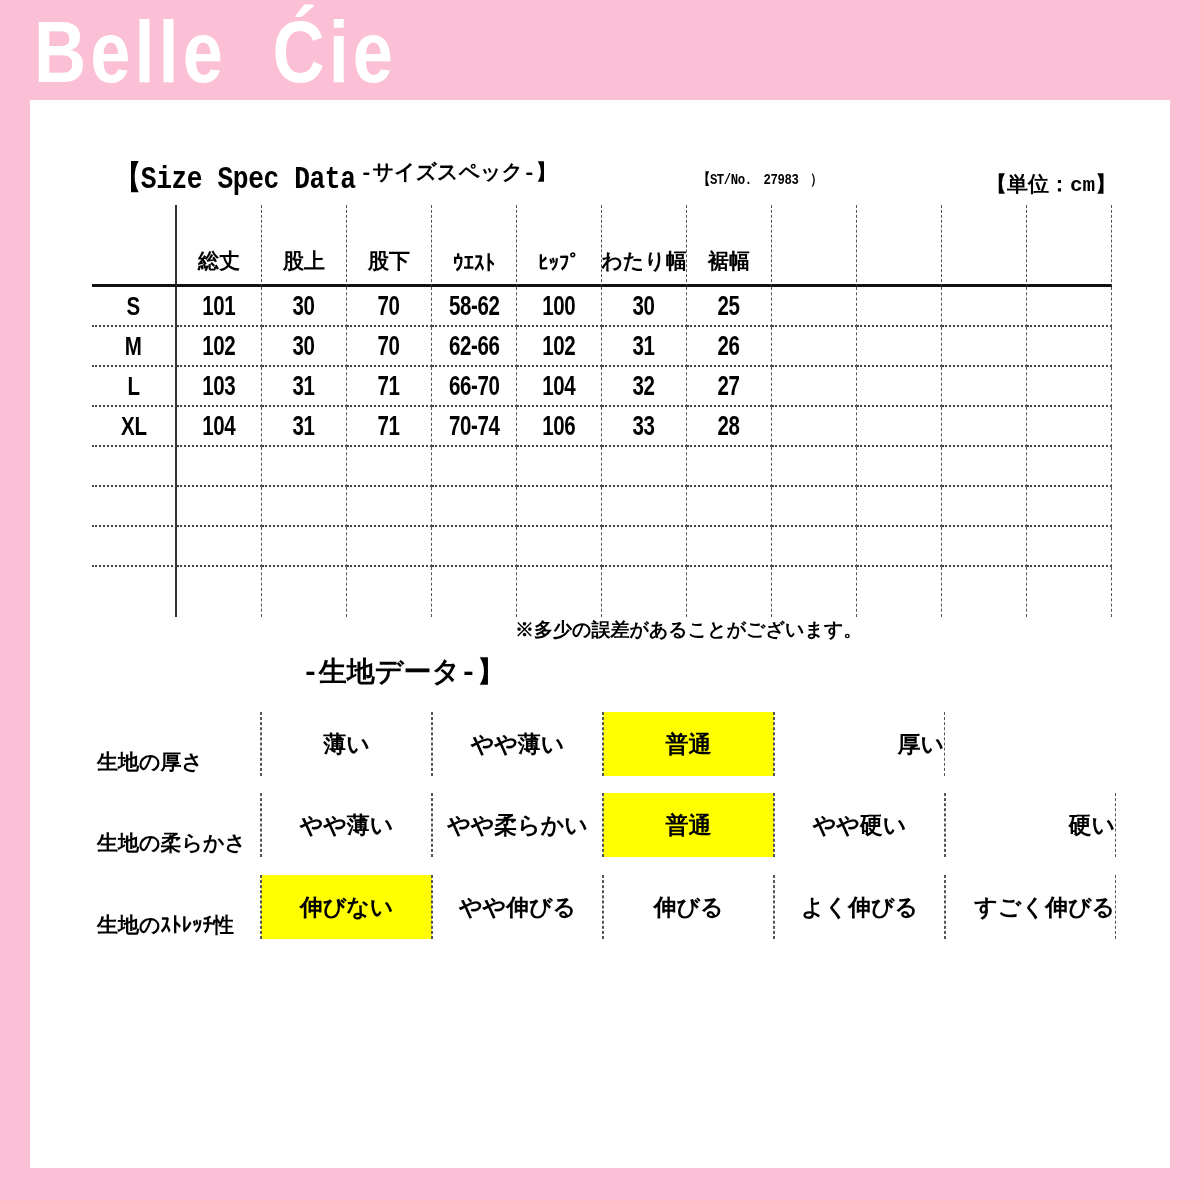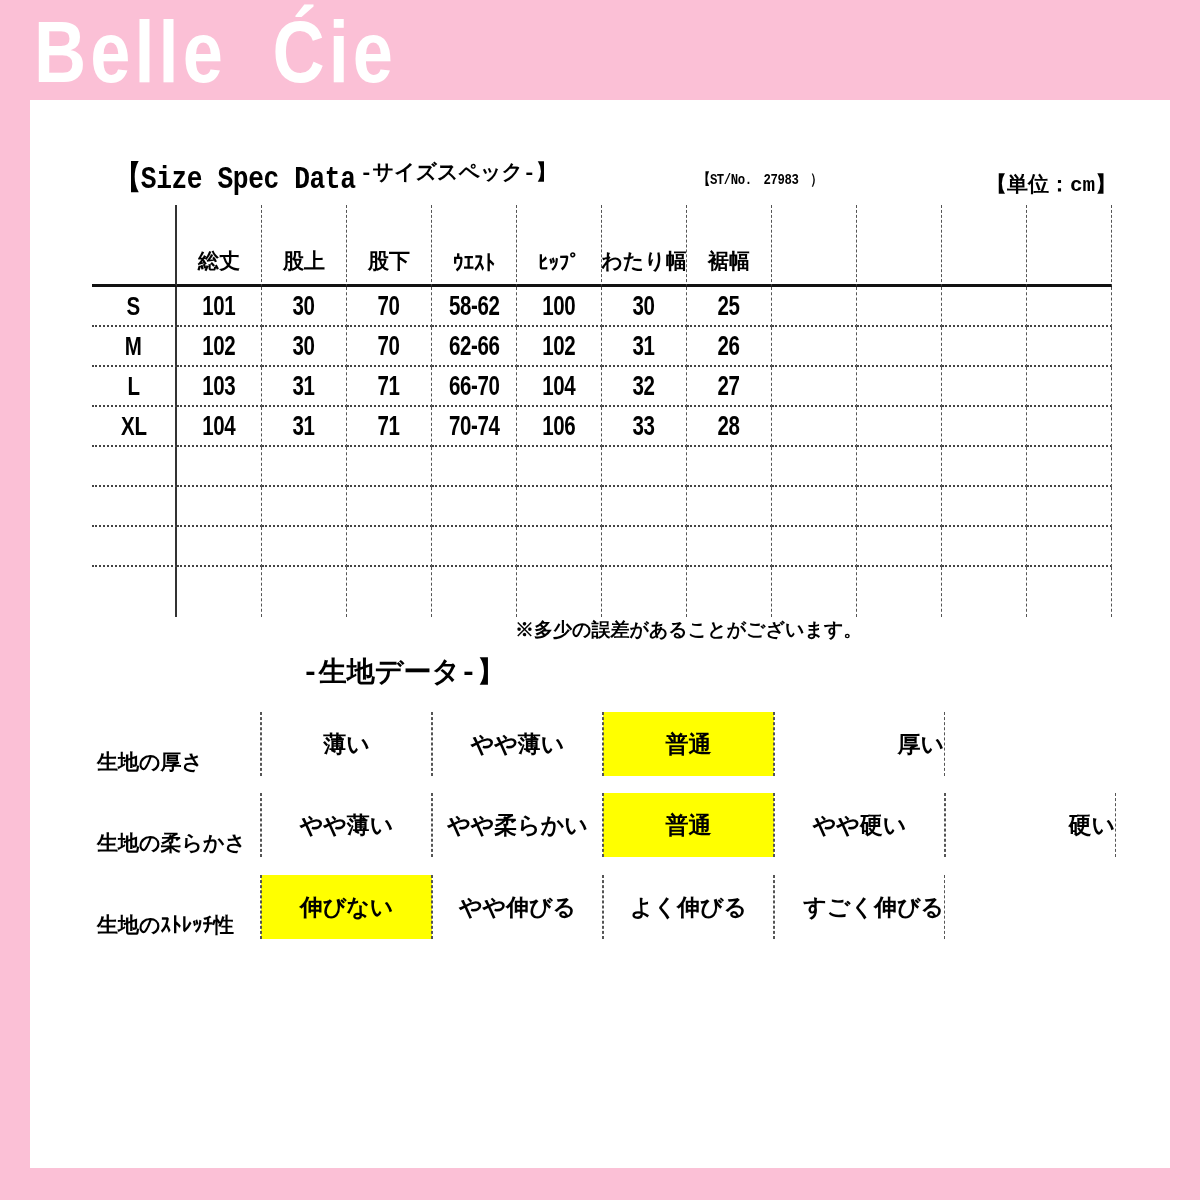--- a/index.html
+++ b/index.html
@@ -318,19 +318,22 @@
       <div class="c fl">
         <span>生地のｽﾄﾚｯﾁ性</span>
       </div>
       <div class="c fo" style="background: rgb(255, 255, 0);">
         <span>伸びない</span>
       </div>
       <div class="c fo">
         <span>やや伸びる</span>
       </div>
       <div class="c fo">
+        <span>伸びる</span>
+      </div>
+      <div class="c fo">
         <span>よく伸びる</span>
       </div>
       <div class="c fo last">
         <span>すごく伸びる</span>
       </div>
     </div>
 </div>
 
 </body></html>

